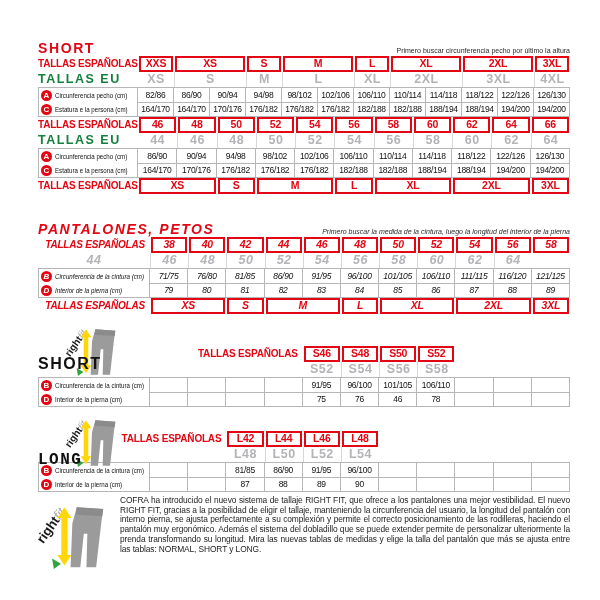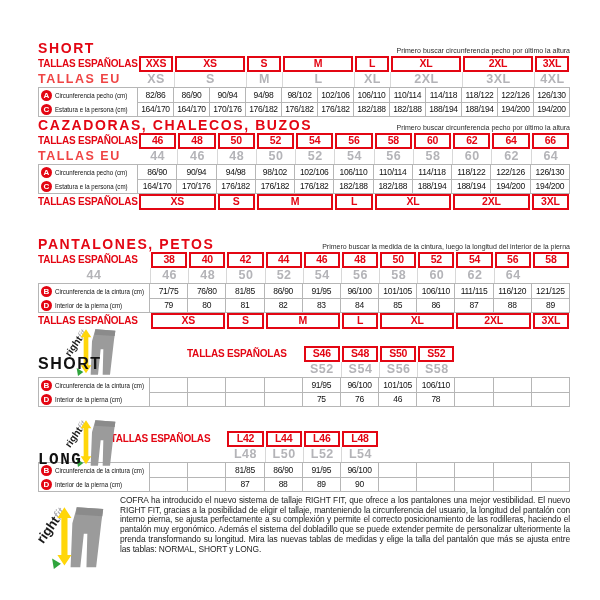--- a/index.html
+++ b/index.html
@@ -8,39 +8,39 @@
     background:#fff;
     font-family:"Liberation Sans", sans-serif;
     position:relative;
     color:#1a1a1a;
     overflow:hidden;
   }
   .page { position:absolute; inset:0; background:#fff; }
   .section { position:absolute; left:38px; width:532px; }
   .s1 { top:40px; }
   .s2 { top:117px; }
-  .s3 { top:236px; }
+  .s3 { top:221px;font-style:italic; }
   .s4 { top:328px; }
   .s5 { top:419px; }
   .sfoot { top:494px; }
 
   .sec-head { display:flex; align-items:flex-end; justify-content:space-between; height:15px; margin-bottom:1px; }
   .sec-title { font-size:14px; font-weight:bold; color:#e30613; letter-spacing:1.6px; white-space:nowrap; line-height:14px; }
   .sec-note { font-size:7px; color:#2b2b2b; white-space:nowrap; line-height:9px; }
 
   .trow { display:grid; align-items:stretch; }
   .redrow { height:16px; }
   .grayrow { height:15px; }
   .drow { height:15px; }
 
-  .rlabel { color:#e30613; font-weight:bold; font-size:10px; text-align:right; padding-right:16px; line-height:16px; white-space:nowrap; letter-spacing:-0.2px; }
+  .rlabel { color:#e30613; font-weight:bold; font-size:10px; text-align:right; padding-right:5px; line-height:16px; white-space:nowrap; letter-spacing:-0.2px; }
   .rcell { border:2px solid #e30613; color:#e30613; font-weight:bold; font-size:10.5px; text-align:center; line-height:11.5px; margin:0 1px; background:#fff; letter-spacing:-0.2px; }
   .filler { }
 
-  .glabel { color:#ef4444; font-weight:bold; font-size:12.5px; letter-spacing:1.5px; line-height:15px; white-space:nowrap; }
+  .glabel { color:#15803d; font-weight:bold; font-size:12.5px; letter-spacing:1.5px; line-height:15px; white-space:nowrap; }
   .gcell { color:#b4b4b8; font-weight:bold; font-size:12.5px; text-align:center; line-height:14px; letter-spacing:0.5px; }
   .gcell + .gcell { border-left:1px solid #d8d8d8; }
 
   .drow > div { border-right:1px solid #b6b6b6; border-bottom:1px solid #b6b6b6; }
   .drow > div:first-child { border-left:1px solid #b6b6b6; }
   .dfirst > div { border-top:1px solid #b6b6b6; }
   .dcell { font-size:8.5px; text-align:center; line-height:14px; color:#111; letter-spacing:-0.3px; }
   .dlabel { display:flex; align-items:center; gap:3px; padding-left:2px; background:#fff; overflow:hidden; }
   .circ { width:11px; height:11px; border-radius:50%; background:#e30613; color:#fff; font-weight:bold; font-size:8px; line-height:11px; text-align:center; flex:0 0 11px; }
   .dlabel-text { font-size:7px; white-space:nowrap; transform:scaleX(0.88); transform-origin:0 50%; color:#111; }
@@ -139,24 +139,20 @@
           <div class="dcell">182/188</div>
           <div class="dcell">188/194</div>
           <div class="dcell">188/194</div>
           <div class="dcell">194/200</div>
           <div class="dcell">194/200</div>
         </div>
       </div>
   </section>
 
   <section class="section s2">
-    <div class="sec-head">
-      <h2 class="sec-title">CAZADORAS, CHALECOS, BUZOS</h2>
-      <span class="sec-note">Primero buscar circunferencia pecho por último la altura</span>
-    </div>
     <div class="tbl">
         <div class="trow redrow" style="grid-template-columns: 100px repeat(11, 1fr);">
           <div class="rlabel">TALLAS ESPAÑOLAS</div>
           <div class="rcell">46</div>
           <div class="rcell">48</div>
           <div class="rcell">50</div>
           <div class="rcell">52</div>
           <div class="rcell">54</div>
           <div class="rcell">56</div>
           <div class="rcell">58</div>

